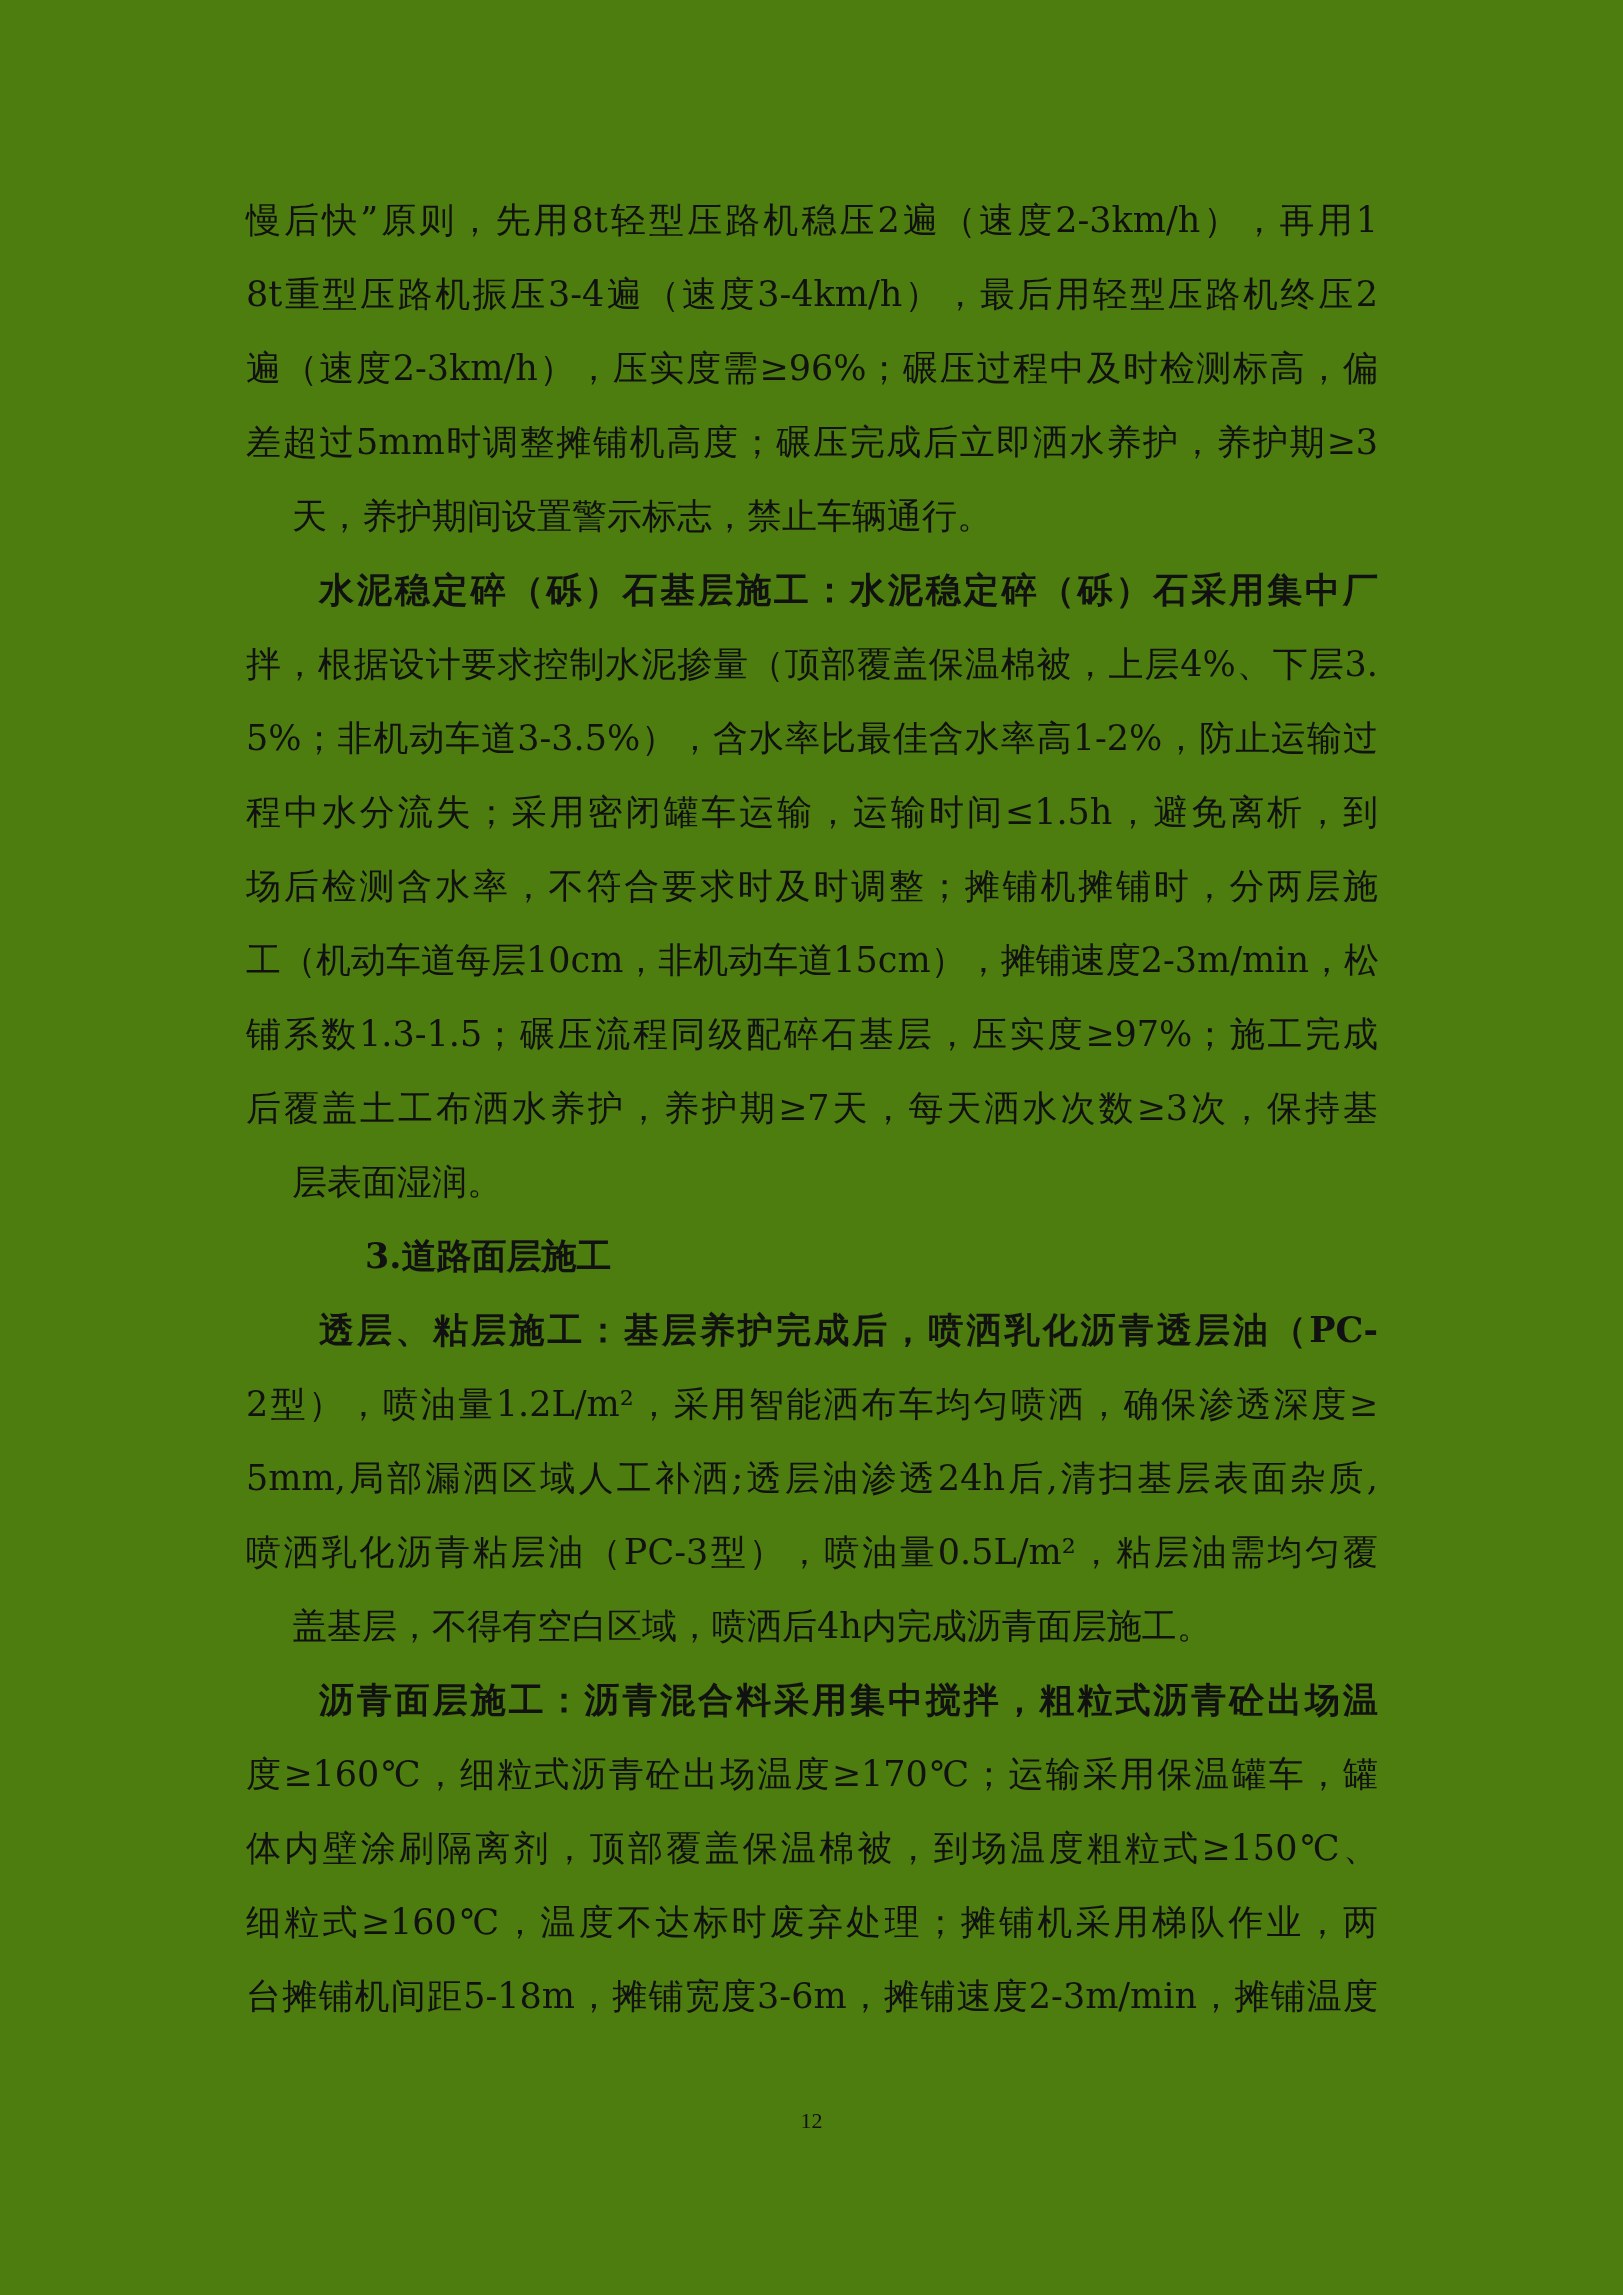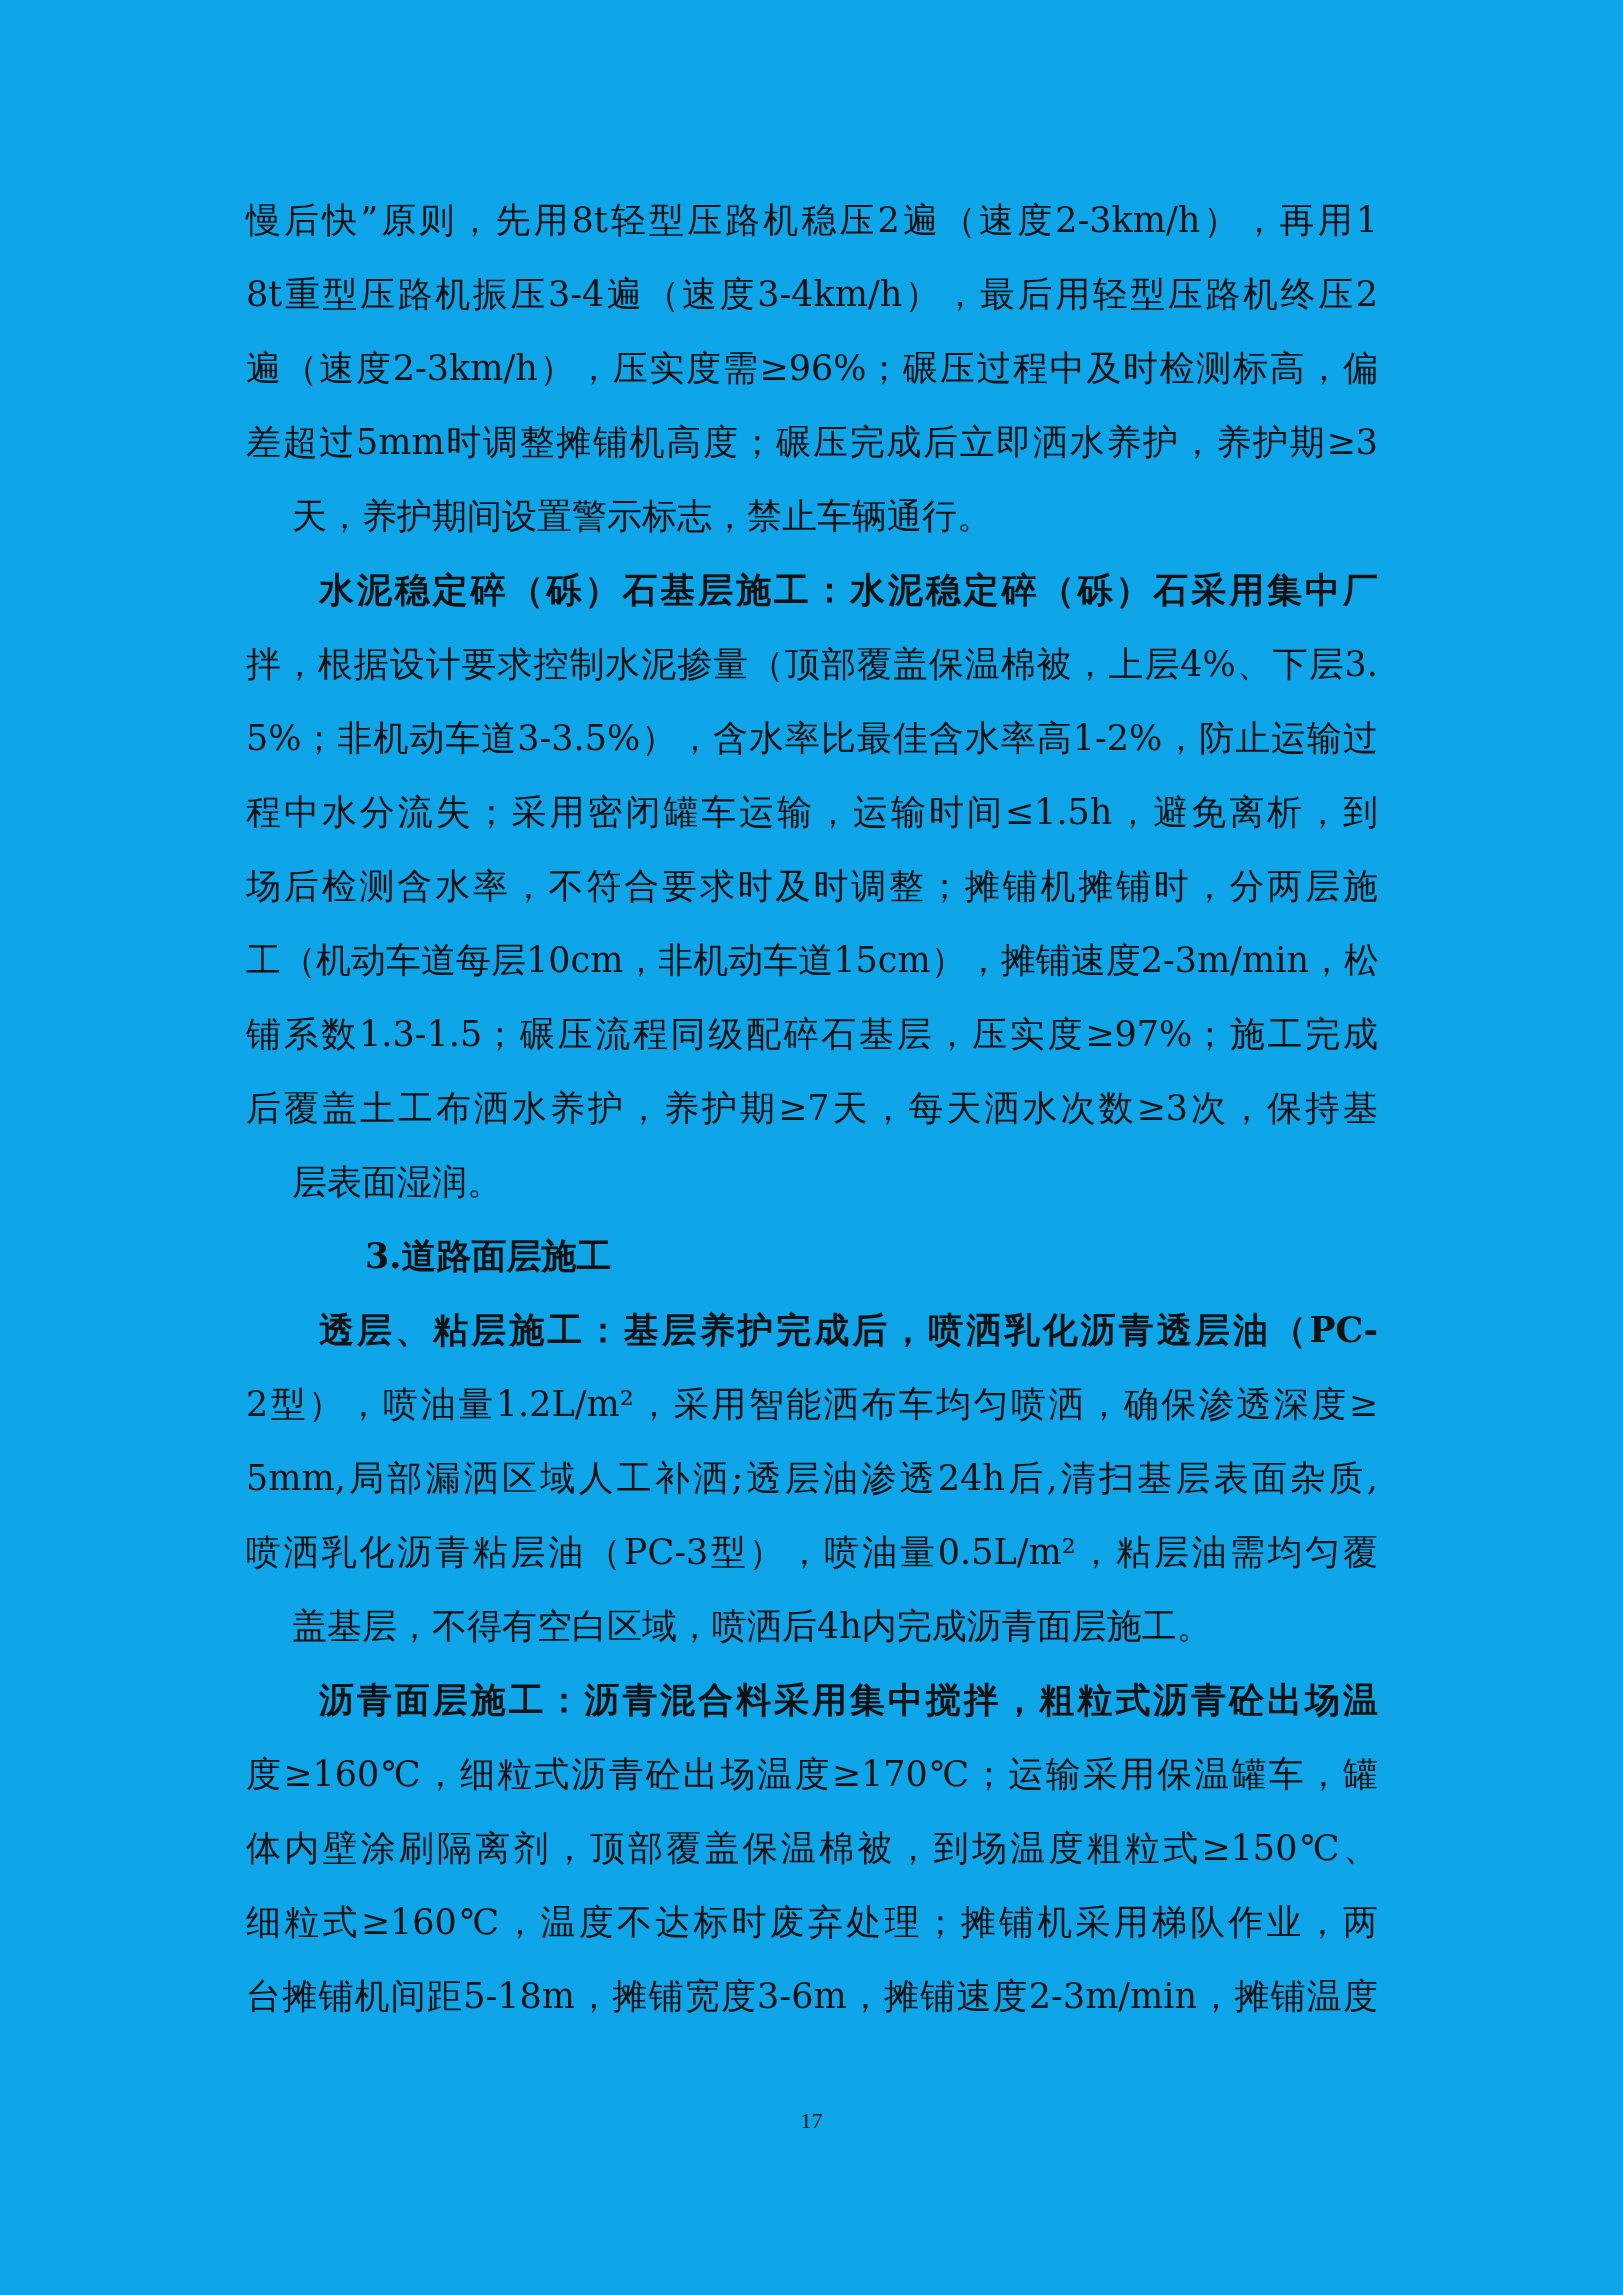--- a/index.html
+++ b/index.html
@@ -1,18 +1,18 @@
 <!DOCTYPE html>
 <html style="font-size:10.5px"><head>
 <meta charset="utf-8">
 <style>
   html, body { margin: 0; padding: 0; background: #ffffff; }
   body { width: 1623px; height: 2295px; position: relative; overflow: hidden; }
   .page {
-    position: absolute; left: 0; top: 0; width: 1623px; height: 2295px; background: #0ea5e9;
+    position: absolute; left: 0; top: 0; width: 1623px; height: 2295px; background: #4d7c0f;
   }
   .body-text {
     position: absolute; left: 246px; top: 194px; width: 1132px;
     font-family: "DejaVu Serif", "Liberation Serif", serif;
     font-size: 35px; color: #111111;
   }
   .line {
     height: 74px; line-height: 52px; white-space: nowrap;
     text-align: justify; text-align-last: justify;
   }
@@ -47,15 +47,15 @@
       <div class="line">2型），喷油量1.2L/m²，采用智能洒布车均匀喷洒，确保渗透深度≥</div>
       <div class="line">5mm,局部漏洒区域人工补洒;透层油渗透24h后,清扫基层表面杂质,</div>
       <div class="line">喷洒乳化沥青粘层油（PC-3型），喷油量0.5L/m²，粘层油需均匀覆</div>
       <div class="line last">盖基层，不得有空白区域，喷洒后4h内完成沥青面层施工。</div>
       <div class="line indent">沥青面层施工：沥青混合料采用集中搅拌，粗粒式沥青砼出场温</div>
       <div class="line">度≥160℃，细粒式沥青砼出场温度≥170℃；运输采用保温罐车，罐</div>
       <div class="line">体内壁涂刷隔离剂，顶部覆盖保温棉被，到场温度粗粒式≥150℃、</div>
       <div class="line">细粒式≥160℃，温度不达标时废弃处理；摊铺机采用梯队作业，两</div>
       <div class="line">台摊铺机间距5-18m，摊铺宽度3-6m，摊铺速度2-3m/min，摊铺温度</div>
     </div>
-  <div class="page-number">17</div>
+  <div class="page-number">12</div>
 </div>
 
 
 </body></html>

